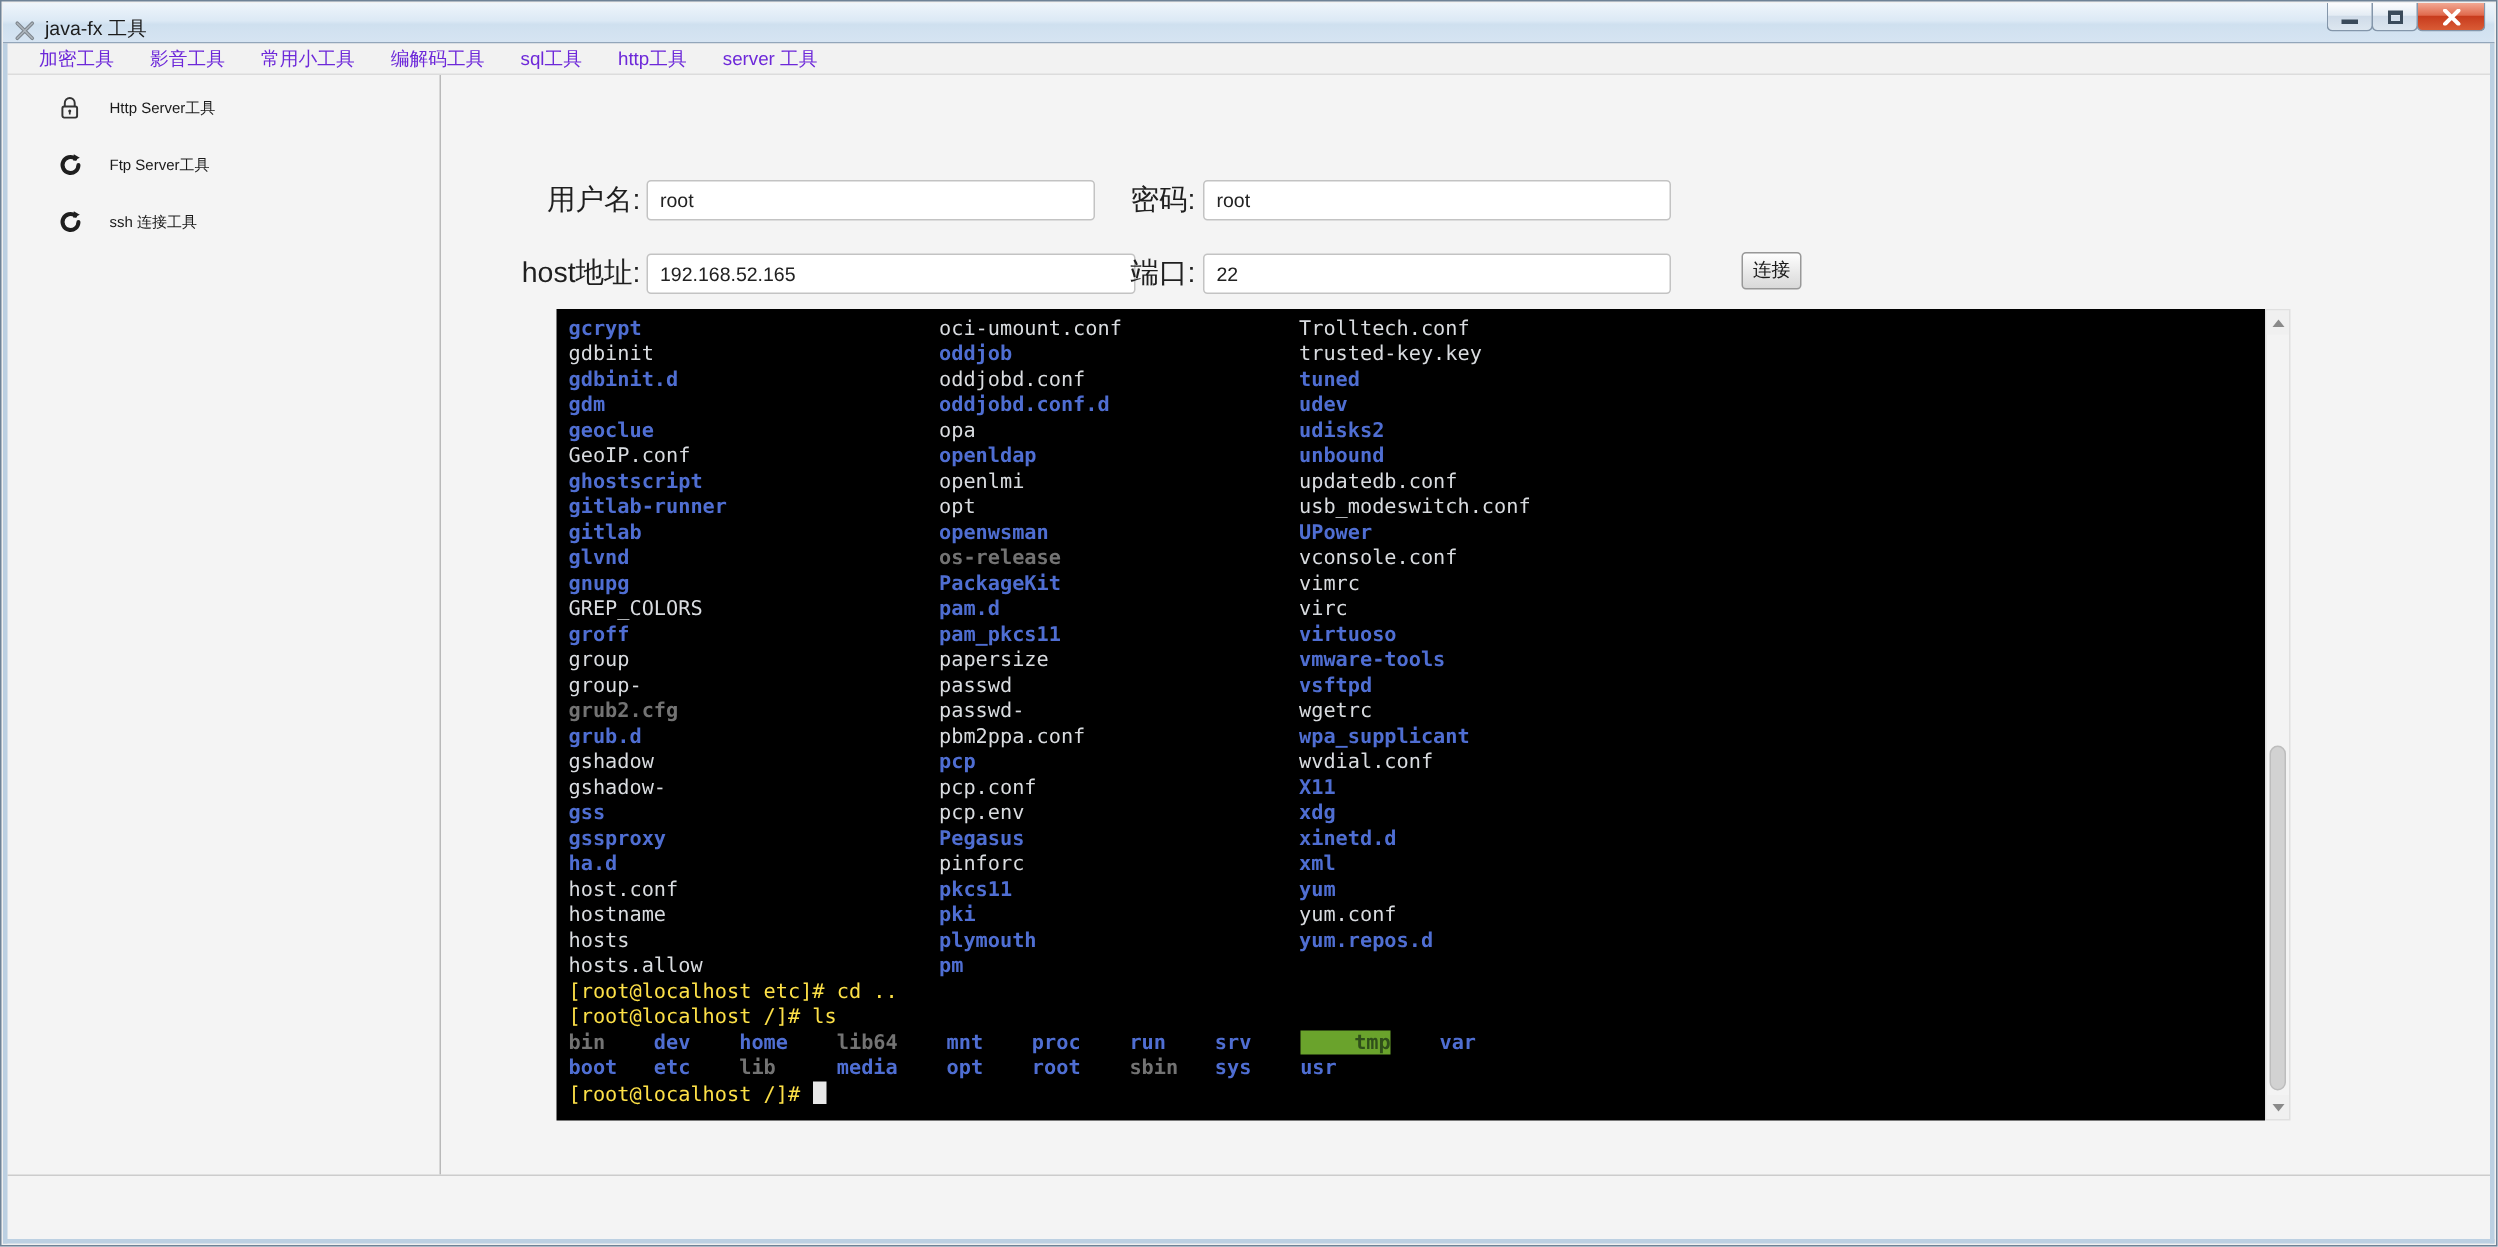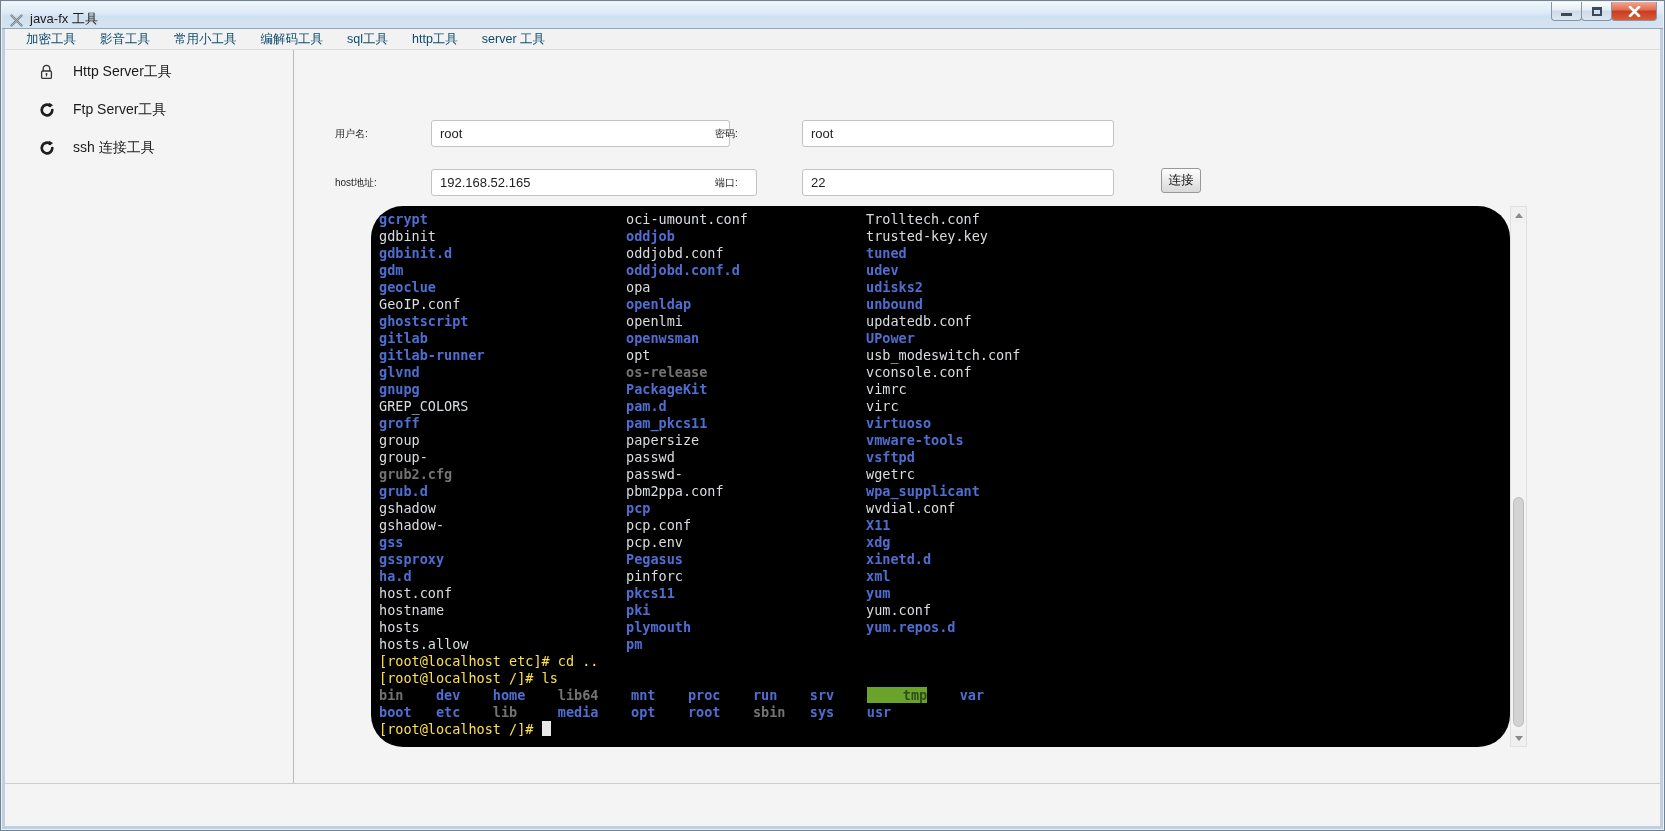--- a/index.html
+++ b/index.html
@@ -15,43 +15,43 @@
   .win-btns { position:absolute; top:0; right:6px; display:flex; }
   .win-btn { width:31px; height:19px; border:1px solid #8496aa; border-top:none; display:flex; align-items:center; justify-content:center;
     background:linear-gradient(#fcfdfe, #e4ecf4 45%, #cfdbe8 50%, #dde7f0); border-radius:0 0 4px 4px; margin-left:-1px; cursor:default; }
   .win-btn.close { width:46px; background:linear-gradient(#f2a893, #e06a4e 45%, #c83c1e 50%, #d95b35); }
   .glyph-min { width:11px; height:3px; background:#3a4a5a; margin-top:6px; }
   .glyph-max { width:10px; height:9px; border:2px solid #3a4a5a; border-top-width:3px; background:#fff0; }
 
   
   .menubar { position:absolute; left:4px; right:4px; top:28px; height:21px; background:#f2f2f2; border-bottom:1px solid #dcdcdc;
     display:flex; align-items:center; padding-left:9px; }
-  .menu-item { font-size:12.5px; color:#0c4a6e; padding:2px 12px; cursor:default; }
+  .menu-item { font-size:12.5px; color:#6d28d9; padding:2px 12px; cursor:default; }
 
   
   .content { position:absolute; left:4px; right:4px; top:49px; bottom:4px; background:#f4f4f4; }
   .v-divider { position:absolute; left:288px; top:0; width:1px; height:733px; background:#b9b9b9; }
   .h-divider { position:absolute; left:0; right:0; top:733px; height:1px; background:#cccccc; }
 
   
   .sidebar { position:absolute; left:0; top:0; width:288px; height:733px; }
   .side-item { position:absolute; left:0; width:100%; height:32px; display:flex; align-items:center; cursor:default; }
   .side-item .icn { width:22px; margin-left:34px; display:flex; align-items:center; }
-  .side-item .lbl { font-size:14px; color:#1a1a1a; margin-left:12px;text-align:center; }
+  .side-item .lbl { font-size:10px; color:#1a1a1a; margin-left:12px;text-align:center; }
 
   
-  .form-label { position:absolute; font-size:10px; color:#1f1f1f; line-height:27px; }
+  .form-label { position:absolute; font-size:19px; color:#1f1f1f; text-align:right; line-height:27px; }
   .tf { position:absolute; height:27px; background:#ffffff; border:1px solid #c3c3c3; border-radius:3px; font-size:13px; color:#222;
     padding:0 8px; font-family:"Liberation Sans", sans-serif; outline:none; }
   .connect-btn { position:absolute; left:1156px; top:166px; width:40px; height:25px; font-size:12.5px; color:#1a1a1a;
     background:linear-gradient(#fefefe,#e7e7e7 60%,#d9d9d9); border:1px solid #989898; border-radius:3px; cursor:default; }
 
   
   .terminal { position:absolute; left:366px; top:156px; width:1139px; height:541px; background:#000; overflow:hidden;
-    font-family:"DejaVu Sans Mono","Liberation Mono",monospace; font-size:13.5px; line-height:17px; padding:5px 0 0 8px; cursor:text;border-radius:32px; }
+    font-family:"DejaVu Sans Mono","Liberation Mono",monospace; font-size:13.5px; line-height:17px; padding:5px 0 0 8px; cursor:text; }
   .t-line { white-space:pre; }
   .t-c0 { display:inline-block; width:247px; }
   .t-c1 { display:inline-block; width:240px; }
   .tc-dir  { color:#4f6ed2; font-weight:bold; }
   .tc-file { color:#d9dce0; }
   .tc-link { color:#737373; font-weight:bold; }
   .tc-tmp  { color:#2f4f1a; background:#6aa32c; font-weight:bold;padding-left:36px; }
   .tc-cmd  { color:#fde047; }
   .t-cursor { display:inline-block; width:9px; height:15px; background:#e8e8e8; vertical-align:-2px; }
 
@@ -149,22 +149,22 @@
     <button class="connect-btn" style="top:118px;">连接</button>
 
     <div class="terminal">
         <div class="t-line"><span class="t-c0 tc-dir">gcrypt</span><span class="t-c1 tc-file">oci-umount.conf</span><span class="tc-file">Trolltech.conf</span></div>
         <div class="t-line"><span class="t-c0 tc-file">gdbinit</span><span class="t-c1 tc-dir">oddjob</span><span class="tc-file">trusted-key.key</span></div>
         <div class="t-line"><span class="t-c0 tc-dir">gdbinit.d</span><span class="t-c1 tc-file">oddjobd.conf</span><span class="tc-dir">tuned</span></div>
         <div class="t-line"><span class="t-c0 tc-dir">gdm</span><span class="t-c1 tc-dir">oddjobd.conf.d</span><span class="tc-dir">udev</span></div>
         <div class="t-line"><span class="t-c0 tc-dir">geoclue</span><span class="t-c1 tc-file">opa</span><span class="tc-dir">udisks2</span></div>
         <div class="t-line"><span class="t-c0 tc-file">GeoIP.conf</span><span class="t-c1 tc-dir">openldap</span><span class="tc-dir">unbound</span></div>
         <div class="t-line"><span class="t-c0 tc-dir">ghostscript</span><span class="t-c1 tc-file">openlmi</span><span class="tc-file">updatedb.conf</span></div>
+        <div class="t-line"><span class="t-c0 tc-dir">gitlab-runner</span><span class="t-c1 tc-file">opt</span><span class="tc-file">usb_modeswitch.conf</span></div>
         <div class="t-line"><span class="t-c0 tc-dir">gitlab</span><span class="t-c1 tc-dir">openwsman</span><span class="tc-dir">UPower</span></div>
-        <div class="t-line"><span class="t-c0 tc-dir">gitlab-runner</span><span class="t-c1 tc-file">opt</span><span class="tc-file">usb_modeswitch.conf</span></div>
         <div class="t-line"><span class="t-c0 tc-dir">glvnd</span><span class="t-c1 tc-link">os-release</span><span class="tc-file">vconsole.conf</span></div>
         <div class="t-line"><span class="t-c0 tc-dir">gnupg</span><span class="t-c1 tc-dir">PackageKit</span><span class="tc-file">vimrc</span></div>
         <div class="t-line"><span class="t-c0 tc-file">GREP_COLORS</span><span class="t-c1 tc-dir">pam.d</span><span class="tc-file">virc</span></div>
         <div class="t-line"><span class="t-c0 tc-dir">groff</span><span class="t-c1 tc-dir">pam_pkcs11</span><span class="tc-dir">virtuoso</span></div>
         <div class="t-line"><span class="t-c0 tc-file">group</span><span class="t-c1 tc-file">papersize</span><span class="tc-dir">vmware-tools</span></div>
         <div class="t-line"><span class="t-c0 tc-file">group-</span><span class="t-c1 tc-file">passwd</span><span class="tc-dir">vsftpd</span></div>
         <div class="t-line"><span class="t-c0 tc-link">grub2.cfg</span><span class="t-c1 tc-file">passwd-</span><span class="tc-file">wgetrc</span></div>
         <div class="t-line"><span class="t-c0 tc-dir">grub.d</span><span class="t-c1 tc-file">pbm2ppa.conf</span><span class="tc-dir">wpa_supplicant</span></div>
         <div class="t-line"><span class="t-c0 tc-file">gshadow</span><span class="t-c1 tc-dir">pcp</span><span class="tc-file">wvdial.conf</span></div>
         <div class="t-line"><span class="t-c0 tc-file">gshadow-</span><span class="t-c1 tc-file">pcp.conf</span><span class="tc-dir">X11</span></div>

